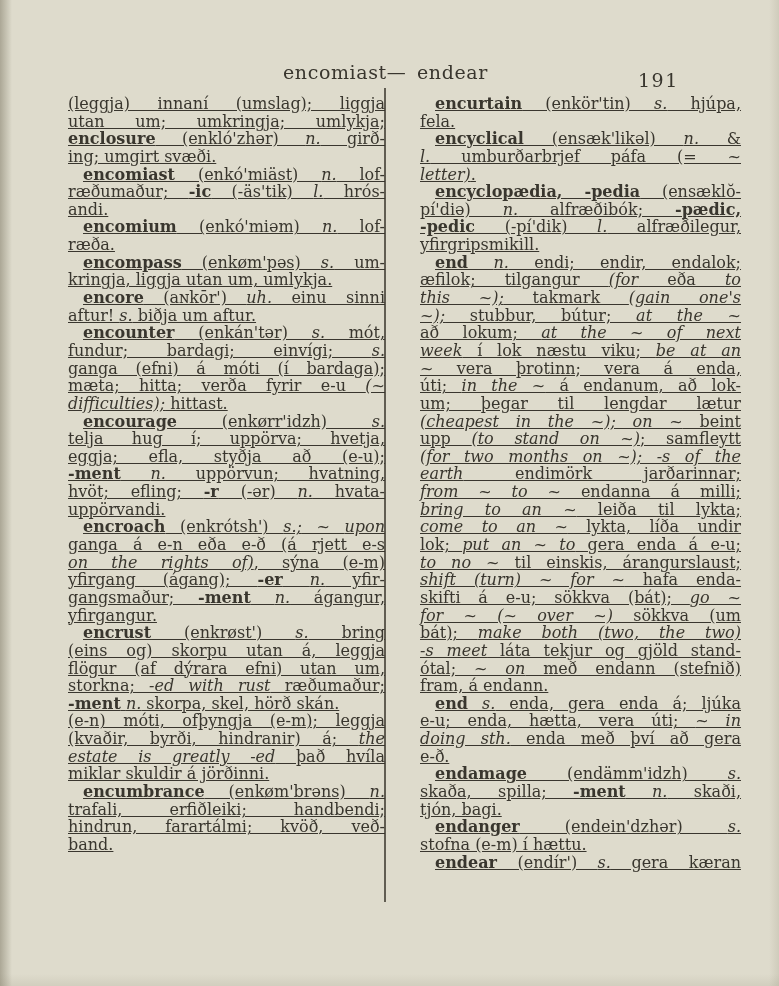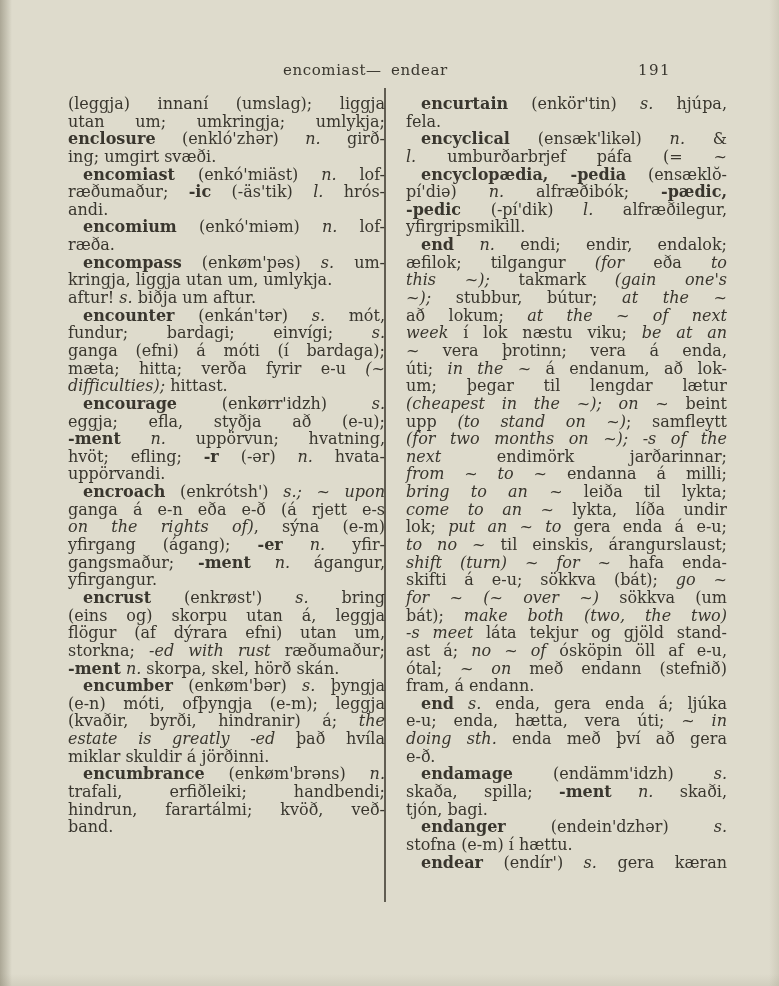--- a/index.html
+++ b/index.html
@@ -11,30 +11,30 @@
   }
   .page{position:absolute;inset:0;}
   
   .edge-left{position:absolute;left:0;top:0;bottom:0;width:12px;
     background:linear-gradient(to right, rgba(110,104,84,0.45), rgba(110,104,84,0.0));}
   .edge-right{position:absolute;right:0;top:0;bottom:0;width:10px;
     background:linear-gradient(to left, rgba(140,134,112,0.18), rgba(140,134,112,0.0));}
   .edge-bottom{position:absolute;left:0;right:0;bottom:0;height:12px;
     background:linear-gradient(to top, rgba(140,134,112,0.15), rgba(140,134,112,0.0));}
 
-  .header{position:absolute;left:0;top:61px;width:100%;height:22px;font-size:15px;}
+  .header{position:absolute;left:0;top:61px;width:100%;height:22px;font-size:19px;}
   .running-title{position:absolute;left:283px;top:0;letter-spacing:0.6px;word-spacing:4px;}
-  .page-num{position:absolute;left:638px;top:0;letter-spacing:1.5px;}
+  .page-num{position:absolute;left:638px;top:8px;letter-spacing:1.5px;}
 
   .divider{position:absolute;left:384px;top:88px;width:1.6px;height:814px;
     background:#4b463c;opacity:0.85;}
 
   .col{position:absolute;top:95px;}
-  .col-left{left:68px;width:317px;}
-  .col-right{left:406px;width:321px;}
+  .col-left{left:68px;width:317px;text-decoration:underline;}
+  .col-right{left:420px;width:321px;text-decoration:underline;}
 
   .line{
     font-size:16px;height:17.65px;line-height:17.65px;
     text-align:justify;text-align-last:justify;
     overflow:visible;
   }
   .line.end{text-align:left;text-align-last:left;}
   .line.ind{text-indent:15px;}
   .b{font-weight:bold;}
   .i{font-style:italic;}
@@ -60,85 +60,86 @@
       <div class="line"><span class="r">utan um; umkringja; umlykja;</span></div>
       <div class="line"><span class="b">enclosure</span><span class="r"> (enkló'zhər) </span><span class="i">n.</span><span class="r"> girð-</span></div>
       <div class="line end"><span class="r">ing; umgirt svæði.</span></div>
       <div class="line ind"><span class="b">encomiast</span><span class="r"> (enkó'miäst) </span><span class="i">n.</span><span class="r"> lof-</span></div>
       <div class="line"><span class="r">ræðumaður; </span><span class="b">-ic</span><span class="r"> (-äs'tik) </span><span class="i">l.</span><span class="r"> hrós-</span></div>
       <div class="line end"><span class="r">andi.</span></div>
       <div class="line ind"><span class="b">encomium</span><span class="r"> (enkó'miəm) </span><span class="i">n.</span><span class="r"> lof-</span></div>
       <div class="line end"><span class="r">ræða.</span></div>
       <div class="line ind"><span class="b">encompass</span><span class="r"> (enkøm'pəs) </span><span class="i">s.</span><span class="r"> um-</span></div>
       <div class="line end"><span class="r">kringja, liggja utan um, umlykja.</span></div>
+      <div class="line ind"><span class="b">encore</span><span class="r"> (aɴkōr') </span><span class="i">uh.</span><span class="r"> einu sinni</span></div>
       <div class="line end"><span class="r">aftur! </span><span class="i">s.</span><span class="r"> biðja um aftur.</span></div>
       <div class="line ind"><span class="b">encounter</span><span class="r"> (enkán'tər) </span><span class="i">s.</span><span class="r"> mót,</span></div>
       <div class="line"><span class="r">fundur; bardagi; einvígi; </span><span class="i">s.</span></div>
       <div class="line"><span class="r">ganga (efni) á móti (í bardaga);</span></div>
       <div class="line"><span class="r">mæta; hitta; verða fyrir e-u </span><span class="i">(~</span></div>
       <div class="line end"><span class="i">difficulties);</span><span class="r"> hittast.</span></div>
       <div class="line ind"><span class="b">encourage</span><span class="r"> (enkørr'idzh) </span><span class="i">s.</span></div>
+      <div class="line"><span class="r">telja hug í; uppörva; hvetja,</span></div>
       <div class="line"><span class="r">eggja; efla, styðja að (e-u);</span></div>
       <div class="line"><span class="b">-ment</span><span class="r"> </span><span class="i">n.</span><span class="r"> uppörvun; hvatning,</span></div>
       <div class="line"><span class="r">hvöt; efling; </span><span class="b">-r</span><span class="r"> (-ər) </span><span class="i">n.</span><span class="r"> hvata-</span></div>
       <div class="line end"><span class="r">uppörvandi.</span></div>
       <div class="line ind"><span class="b">encroach</span><span class="r"> (enkrótsh') </span><span class="i">s.;</span><span class="r"> ~ </span><span class="i">upon</span></div>
       <div class="line"><span class="r">ganga á e-n eða e-ð (á rjett e-s</span></div>
       <div class="line"><span class="i">on the rights of)</span><span class="r">, sýna (e-m)</span></div>
       <div class="line"><span class="r">yfirgang (ágang); </span><span class="b">-er</span><span class="r"> </span><span class="i">n.</span><span class="r"> yfir-</span></div>
       <div class="line"><span class="r">gangsmaður; </span><span class="b">-ment</span><span class="r"> </span><span class="i">n.</span><span class="r"> ágangur,</span></div>
       <div class="line end"><span class="r">yfirgangur.</span></div>
       <div class="line ind"><span class="b">encrust</span><span class="r"> (enkrøst') </span><span class="i">s.</span><span class="r"> bring</span></div>
       <div class="line"><span class="r">(eins og) skorpu utan á, leggja</span></div>
       <div class="line"><span class="r">flögur (af dýrara efni) utan um,</span></div>
       <div class="line"><span class="r">storkna; </span><span class="i">-ed with rust</span><span class="r"> ræðumaður;</span></div>
       <div class="line end"><span class="b">-ment</span><span class="r"> </span><span class="i">n.</span><span class="r"> skorpa, skel, hörð skán.</span></div>
-      <div class="line ind"><span class="b">encumber</span><span class="r"> (enkøm'bər) </span><span class="i">s.</span><span class="r"> þyngja</span></div>
       <div class="line"><span class="r">(e-n) móti, ofþyngja (e-m); leggja</span></div>
       <div class="line"><span class="r">(kvaðir, byrði, hindranir) á; </span><span class="i">the</span></div>
       <div class="line"><span class="i">estate is greatly -ed</span><span class="r"> það hvíla</span></div>
       <div class="line end"><span class="r">miklar skuldir á jörðinni.</span></div>
       <div class="line ind"><span class="b">encumbrance</span><span class="r"> (enkøm'brəns) </span><span class="i">n.</span></div>
       <div class="line"><span class="r">trafali, erfiðleiki; handbendi;</span></div>
       <div class="line"><span class="r">hindrun, farartálmi; kvöð, veð-</span></div>
       <div class="line end"><span class="r">band.</span></div>
     </div>
   <div class="col col-right">
       <div class="line ind"><span class="b">encurtain</span><span class="r"> (enkör'tin) </span><span class="i">s.</span><span class="r"> hjúpa,</span></div>
       <div class="line end"><span class="r">fela.</span></div>
       <div class="line ind"><span class="b">encyclical</span><span class="r"> (ensæk'likəl) </span><span class="i">n.</span><span class="r"> &amp;</span></div>
       <div class="line"><span class="i">l.</span><span class="r"> umburðarbrjef páfa (= ~</span></div>
+      <div class="line end"><span class="i">letter)</span><span class="r">.</span></div>
       <div class="line ind"><span class="b">encyclopædia, -pedia</span><span class="r"> (ensæklŏ-</span></div>
       <div class="line"><span class="r">pí'diə) </span><span class="i">n.</span><span class="r"> alfræðibók; </span><span class="b">-pædic,</span></div>
       <div class="line"><span class="b">-pedic</span><span class="r"> (-pí'dik) </span><span class="i">l.</span><span class="r"> alfræðilegur,</span></div>
       <div class="line end"><span class="r">yfirgripsmikill.</span></div>
       <div class="line ind"><span class="b">end</span><span class="r"> </span><span class="i">n.</span><span class="r"> endi; endir, endalok;</span></div>
       <div class="line"><span class="r">æfilok; tilgangur </span><span class="i">(for</span><span class="r"> eða </span><span class="i">to</span></div>
       <div class="line"><span class="i">this ~);</span><span class="r"> takmark </span><span class="i">(gain one's</span></div>
       <div class="line"><span class="i">~);</span><span class="r"> stubbur, bútur; </span><span class="i">at the ~</span></div>
       <div class="line"><span class="r">að lokum; </span><span class="i">at the ~ of next</span></div>
       <div class="line"><span class="i">week</span><span class="r"> í lok næstu viku; </span><span class="i">be at an</span></div>
       <div class="line"><span class="r">~ vera þrotinn; vera á enda,</span></div>
       <div class="line"><span class="r">úti; </span><span class="i">in the ~</span><span class="r"> á endanum, að lok-</span></div>
       <div class="line"><span class="r">um; þegar til lengdar lætur</span></div>
       <div class="line"><span class="i">(cheapest in the ~); on ~</span><span class="r"> beint</span></div>
       <div class="line"><span class="r">upp </span><span class="i">(to stand on ~)</span><span class="r">; samfleytt</span></div>
       <div class="line"><span class="i">(for two months on ~); -s of the</span></div>
-      <div class="line"><span class="i">next</span><span class="r"> endimörk jarðarinnar;</span></div>
+      <div class="line"><span class="i">earth</span><span class="r"> endimörk jarðarinnar;</span></div>
       <div class="line"><span class="i">from ~ to ~</span><span class="r"> endanna á milli;</span></div>
       <div class="line"><span class="i">bring to an ~</span><span class="r"> leiða til lykta;</span></div>
       <div class="line"><span class="i">come to an ~</span><span class="r"> lykta, líða undir</span></div>
       <div class="line"><span class="r">lok; </span><span class="i">put an ~ to</span><span class="r"> gera enda á e-u;</span></div>
       <div class="line"><span class="i">to no ~</span><span class="r"> til einskis, árangurslaust;</span></div>
       <div class="line"><span class="i">shift (turn) ~ for ~</span><span class="r"> hafa enda-</span></div>
       <div class="line"><span class="r">skifti á e-u; sökkva (bát); </span><span class="i">go ~</span></div>
       <div class="line"><span class="i">for ~ (~ over ~)</span><span class="r"> sökkva (um</span></div>
       <div class="line"><span class="r">bát); </span><span class="i">make both (two, the two)</span></div>
       <div class="line"><span class="i">-s meet</span><span class="r"> láta tekjur og gjöld stand-</span></div>
-      <div class="line"><span class="r">ast á; </span><span class="i">no ~ of</span><span class="r"> ósköpin öll af e-u,</span></div>
       <div class="line"><span class="r">ótal; </span><span class="i">~ on</span><span class="r"> með endann (stefnið)</span></div>
       <div class="line end"><span class="r">fram, á endann.</span></div>
       <div class="line ind"><span class="b">end</span><span class="r"> </span><span class="i">s.</span><span class="r"> enda, gera enda á; ljúka</span></div>
       <div class="line"><span class="r">e-u; enda, hætta, vera úti; </span><span class="i">~ in</span></div>
       <div class="line"><span class="i">doing sth.</span><span class="r"> enda með því að gera</span></div>
       <div class="line end"><span class="r">e-ð.</span></div>
       <div class="line ind"><span class="b">endamage</span><span class="r"> (endämm'idzh) </span><span class="i">s.</span></div>
       <div class="line"><span class="r">skaða, spilla; </span><span class="b">-ment</span><span class="r"> </span><span class="i">n.</span><span class="r"> skaði,</span></div>
       <div class="line end"><span class="r">tjón, bagi.</span></div>
       <div class="line ind"><span class="b">endanger</span><span class="r"> (endein'dzhər) </span><span class="i">s.</span></div>

